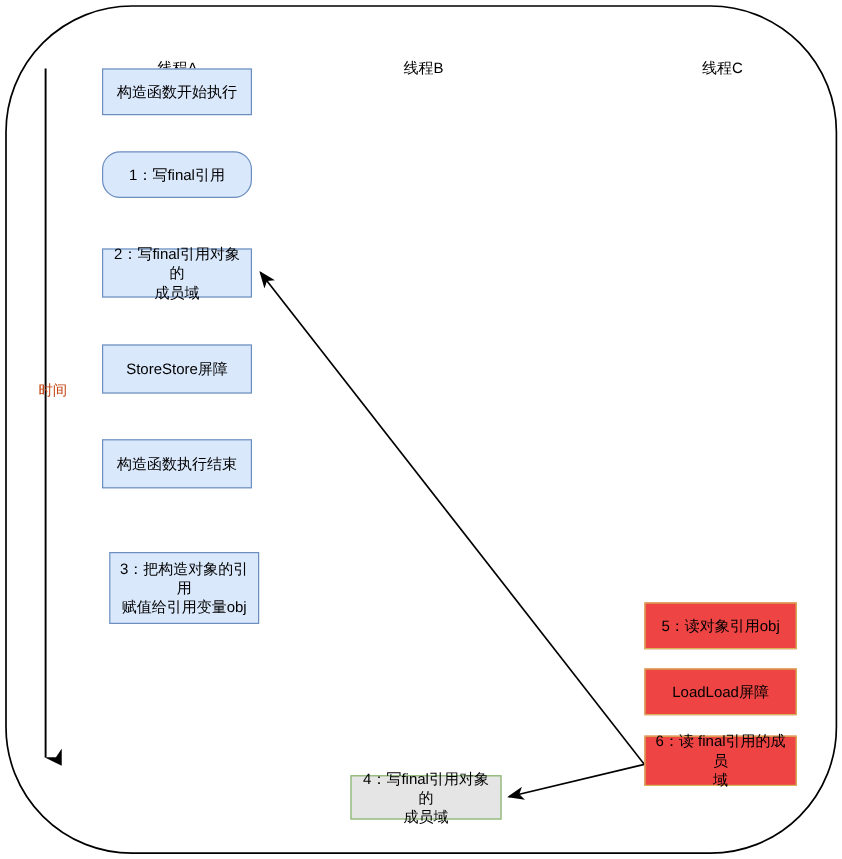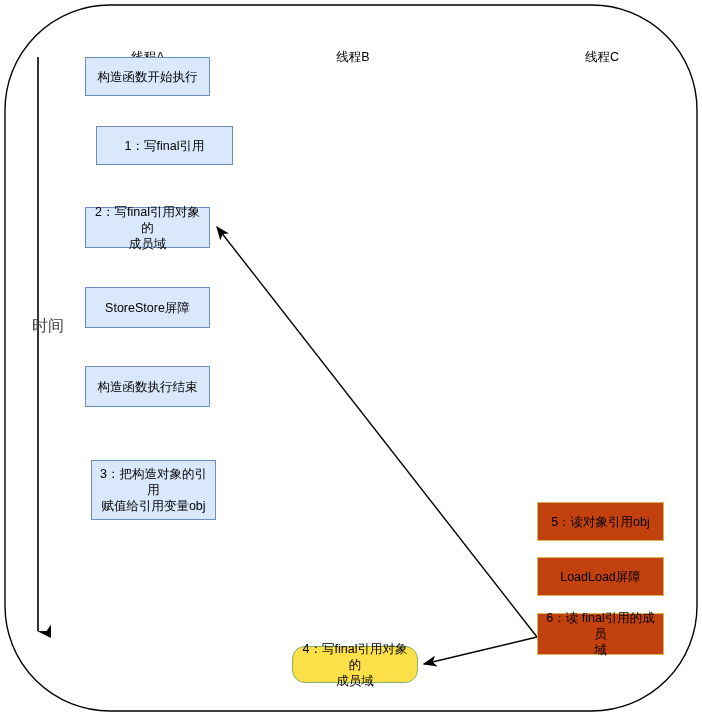--- a/index.html
+++ b/index.html
@@ -46,33 +46,32 @@
     color: #000000;
     display: flex;
     align-items: center;
     justify-content: center;
     text-align: center;
     padding: 12px 4px;
     white-space: pre-line;
   }
   .node.green {
     border-color: #82b366;
-    background: #fde047;
-    border-radius: 13px;
+    background: #e5e5e5;
   }
   .node.orange {
     border-color: #d6b656;
-    background: #c2410c;
+    background: #ef4444;
     text-align: center;
   }
   .axis-label {
     position: absolute;
-    font-size: 16px;
+    font-size: 12px;
     line-height: 15px;
-    color: #404040;
+    color: #c2410c;
     white-space: nowrap;
   }
 </style>
 </head>
 <body>
 
 <div id="canvas">
 
   <svg id="edge-layer" width="702" height="716" viewBox="0 0 702 716" xmlns="http://www.w3.org/2000/svg">
     <defs>
@@ -93,21 +92,21 @@
   </svg>
 
   <div class="lane-header" style="left:98px; top:22px; width:100px;">线程A</div>
   <div class="lane-header" style="left:303px; top:22px; width:100px;">线程B</div>
   <div class="lane-header" style="left:552px; top:22px; width:100px;">线程C</div>
 
   <div class="axis-label" style="left:32px; top:318px;">时间</div>
 
   <div class="node" style="left:85px; top:57px; width:125px; height:39px;">构造函数开始执行</div>
 
-  <div class="node" style="left:96px; top:126px; width:137px; height:39px;">1：写final引用</div>
+  <div class="node" style="left:85px; top:126px; width:125px; height:39px;border-radius:15px;">1：写final引用</div>
 
   <div class="node" style="left:85px; top:207px; width:125px; height:41px;">2：写final引用对象的
 成员域</div>
 
   <div class="node" style="left:85px; top:287px; width:125px; height:41px;">StoreStore屏障</div>
 
   <div class="node" style="left:85px; top:366px; width:125px; height:41px;">构造函数执行结束</div>
 
   <div class="node" style="left:91px; top:460px; width:125px; height:60px;">3：把构造对象的引用
 赋值给引用变量obj</div>

